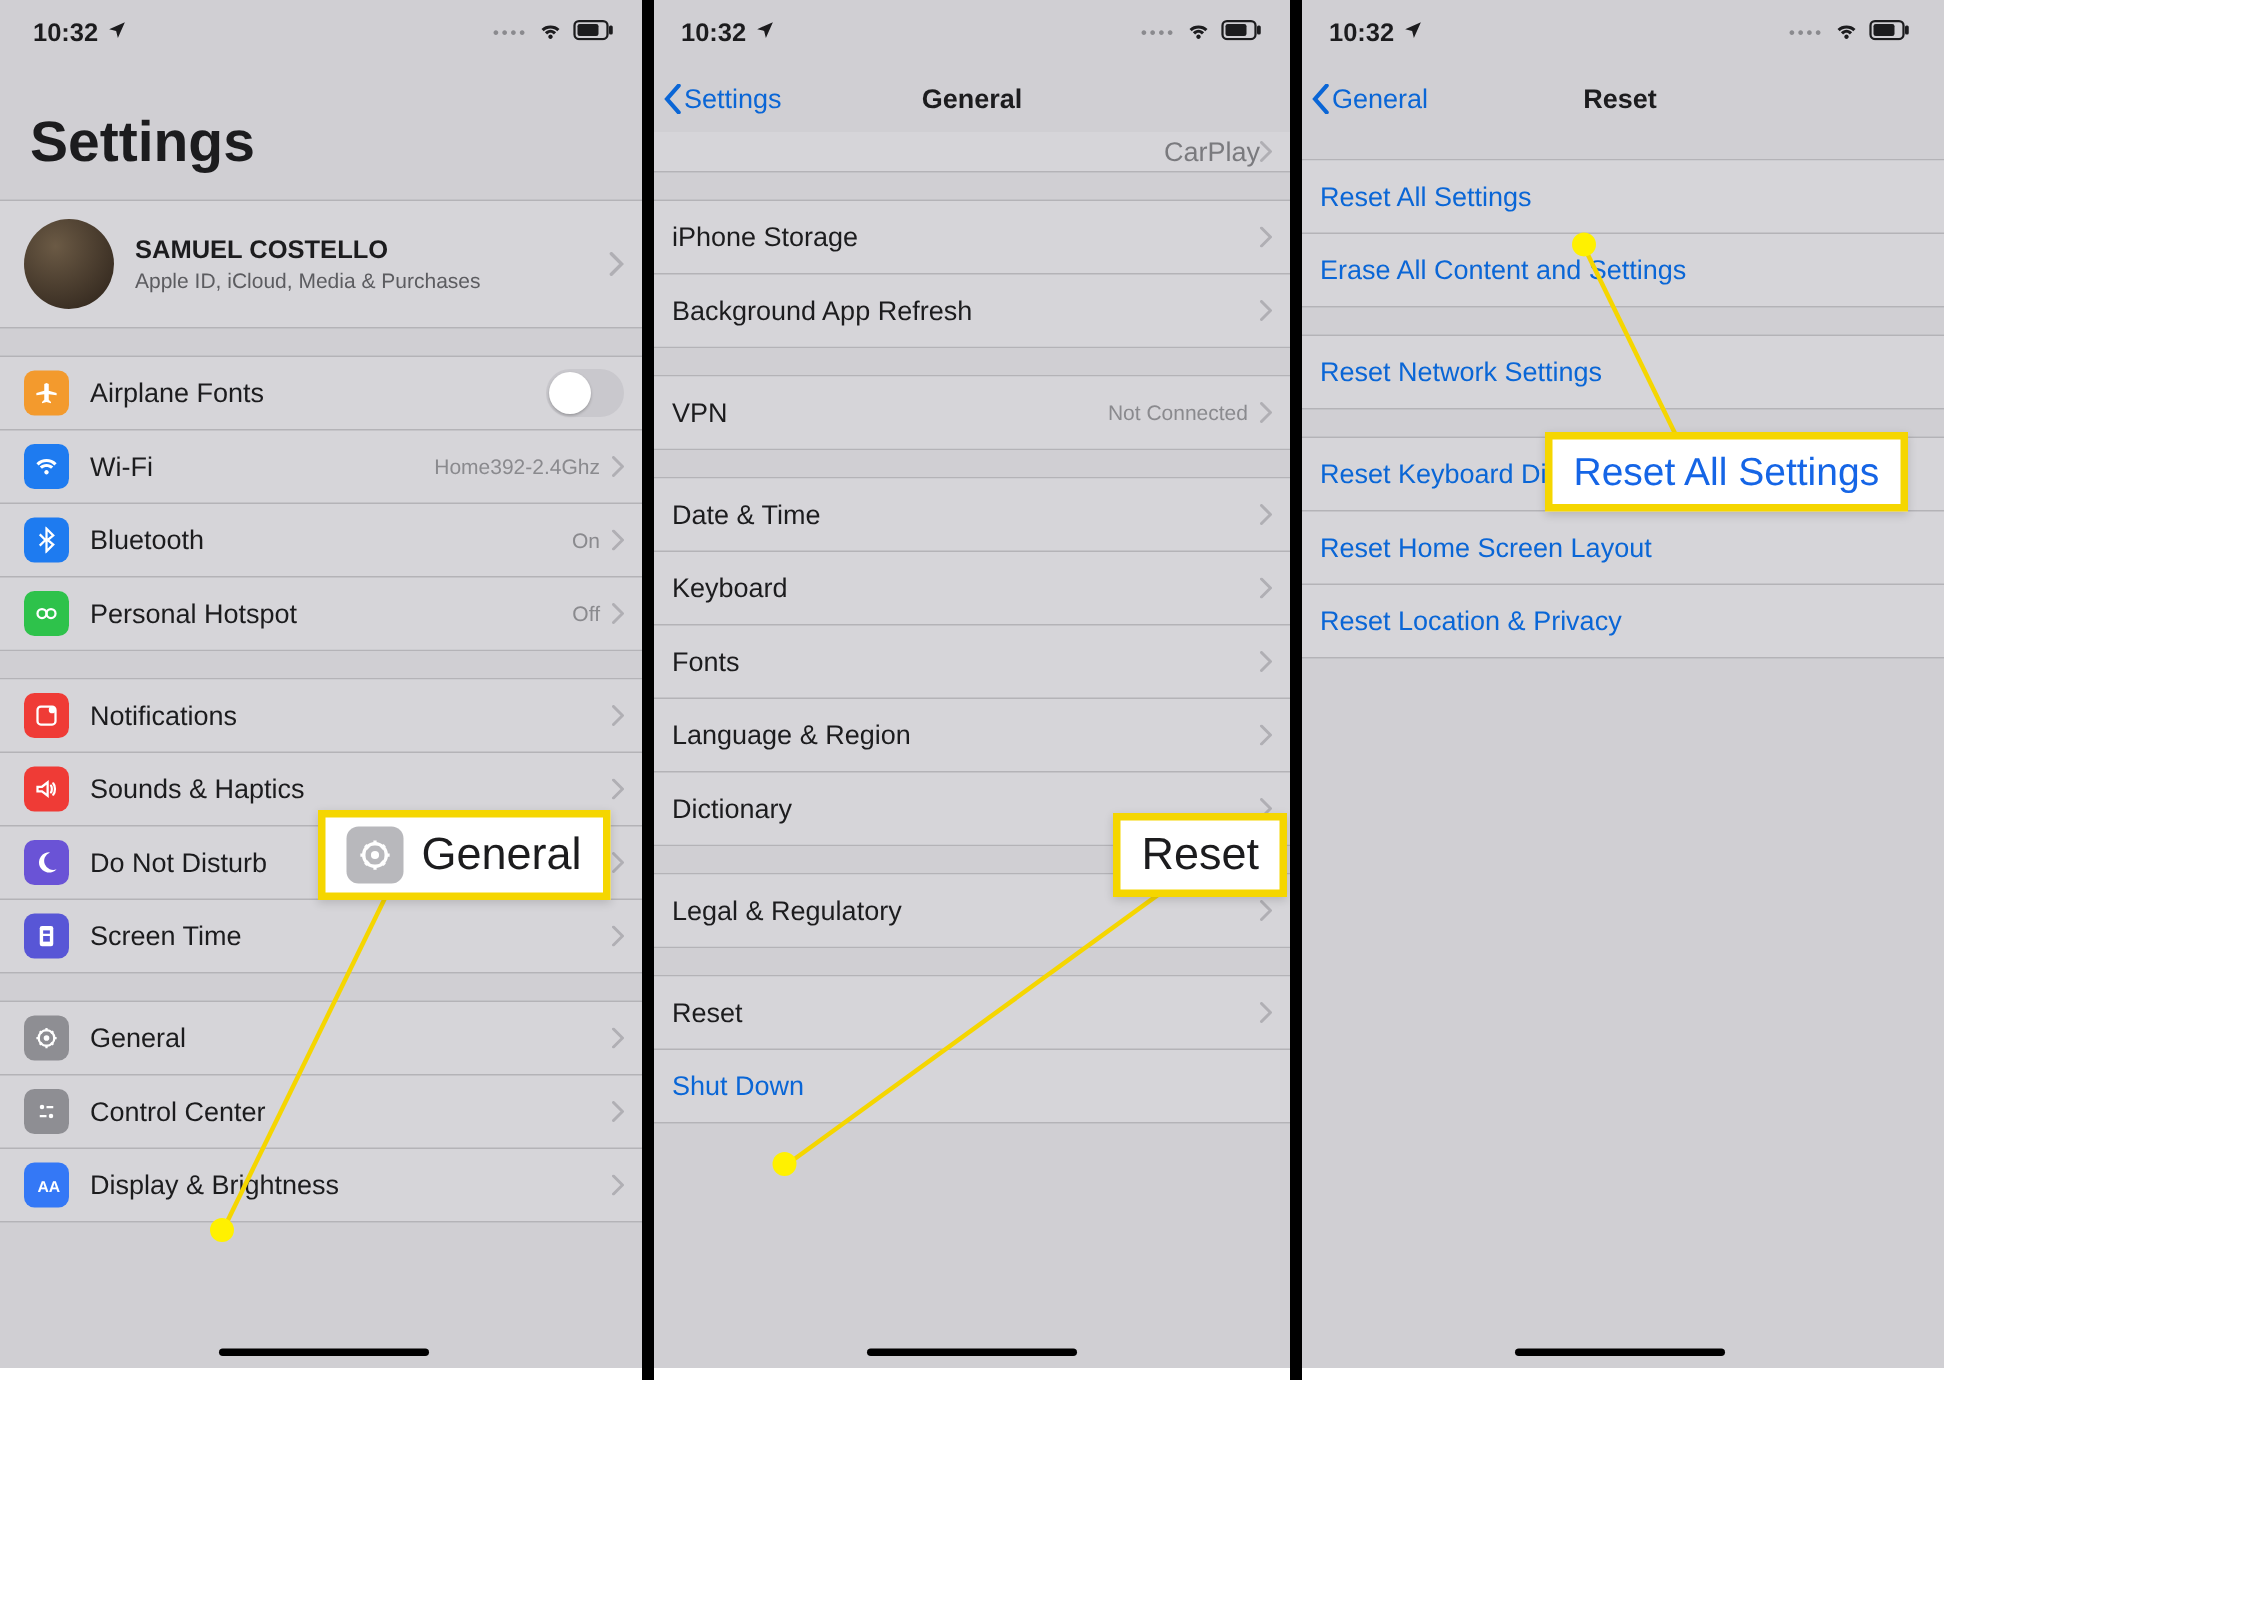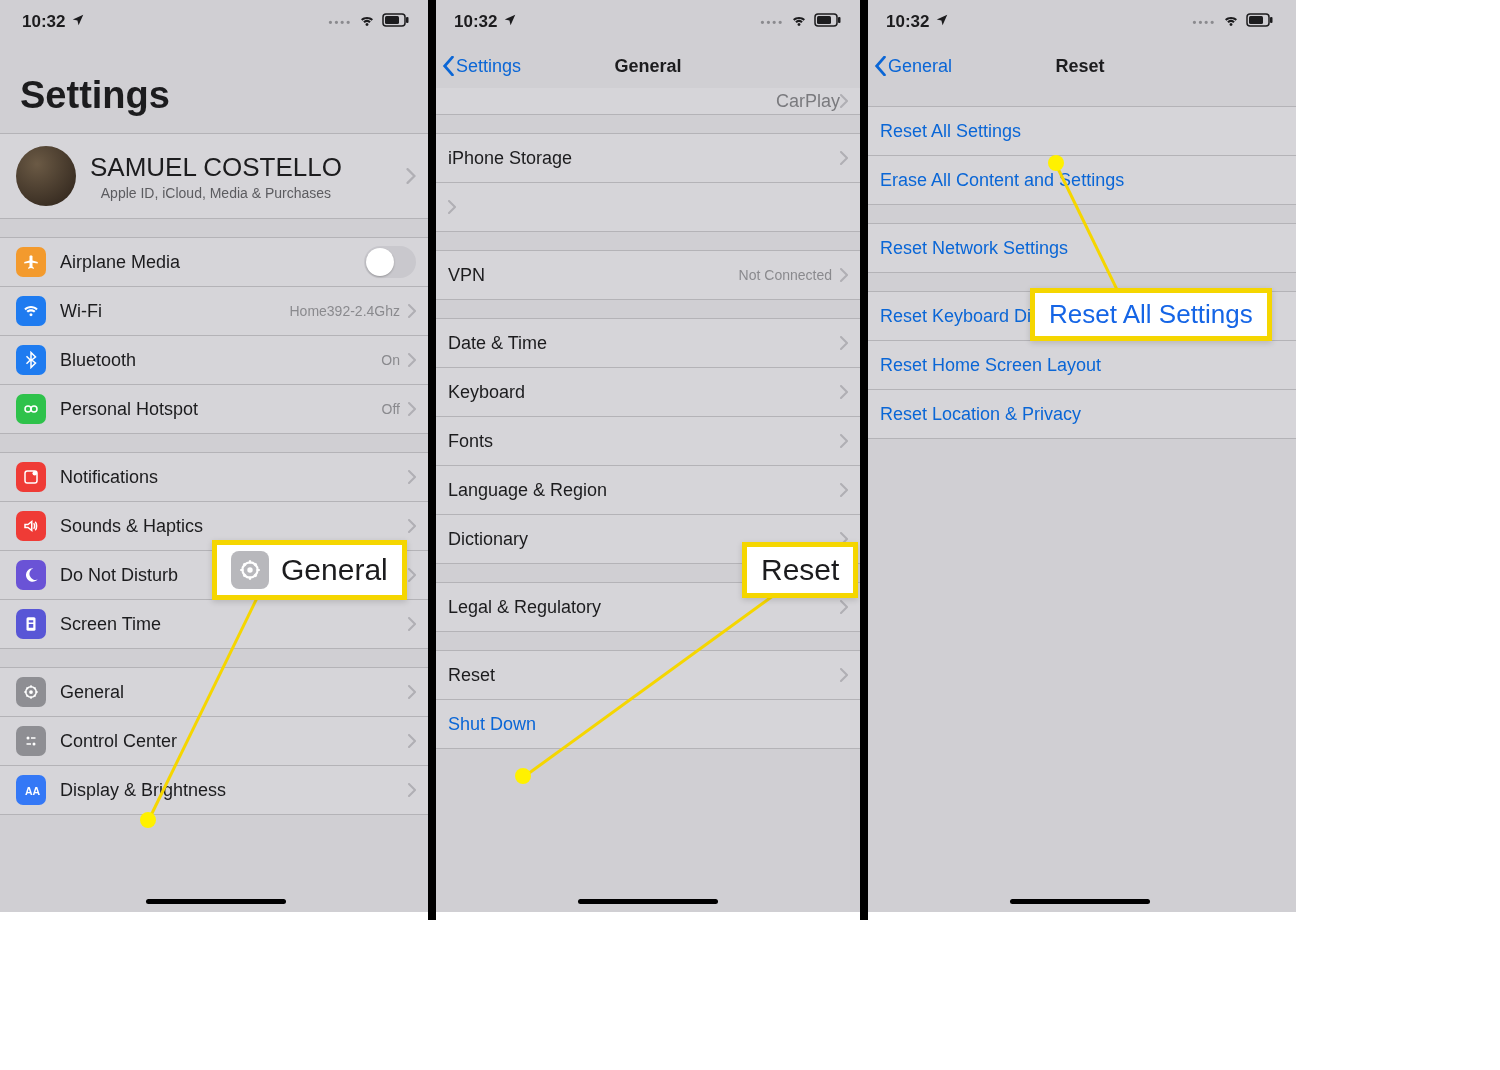--- a/index.html
+++ b/index.html
@@ -49,21 +49,21 @@
   .row .label{flex:1;font-size:18px;color:var(--text);}
   .row .value{font-size:14px;color:var(--muted);margin-right:8px;}
   .row .chev{color:var(--chevron);}
   .row.link .label{color:var(--link);}
   .toggle{width:52px;height:32px;border-radius:16px;background:#c9c8cd;position:relative;}
   .toggle::after{content:"";position:absolute;top:2px;left:2px;width:28px;height:28px;border-radius:50%;background:#fff;box-shadow:0 1px 2px rgba(0,0,0,.25);}
 
   
   .profile{display:flex;align-items:center;padding:12px 16px;background:var(--row-bg);border-top:1px solid var(--row-border);border-bottom:1px solid var(--row-border);}
   .avatar{width:60px;height:60px;border-radius:50%;background:radial-gradient(circle at 35% 30%,#6b5a45,#2a2018);margin-right:14px;flex:0 0 60px;}
-  .profile .name{font-size:26px;color:var(--text);font-weight:400;}
+  .profile .name{font-size:17px;color:var(--text);font-weight:700;}
   .profile .sub{font-size:14px;color:#5c5c60;margin-top:2px;text-align:center;}
   .profile .chev{margin-left:auto;color:var(--chevron);}
 
   
   .ic-orange{background:#f39a2d;} .ic-blue{background:#1e7bf0;} .ic-bt{background:#1e7bf0;}
   .ic-green{background:#2ec24b;} .ic-green2{background:#2ec24b;}
   .ic-red{background:#ef3b36;} .ic-red2{background:#ef3b36;}
   .ic-purple{background:#6a53d6;} .ic-indigo{background:#5856d6;}
   .ic-grey{background:#8e8e93;} .ic-bluegrey{background:#3478f6;}
 
@@ -121,21 +121,21 @@
         </span>
     </div>
 
     <div class="group">
       <div class="row">
         <div class="icon ic-orange">
             <svg width="18" height="18" viewBox="0 0 24 24">
               <path d="M21 12l-7-2V4l-2-1-2 1v6l-7 2v2l7-1v5l-2 2v1l4-1 4 1v-1l-2-2v-5l7 1z" fill="#fff"></path>
             </svg>
           </div>
-        <div class="label">Airplane Media</div>
+        <div class="label">Airplane Fonts</div>
         <div class="toggle"></div>
       </div>
       <div class="row">
         <div class="icon ic-blue">
             <svg width="18" height="18" viewBox="0 0 24 24">
               <path d="M12 19c1 0 2-1 2-2s-1-2-2-2-2 1-2 2 1 2 2 2zM3 9c5-5 13-5 18 0l-2 2c-4-4-10-4-14 0zM6 12c3-3 9-3 12 0l-2 2c-2-2-6-2-8 0z" fill="#fff"></path>
             </svg>
           </div>
         <div class="label">Wi-Fi</div>
         <div class="value">Home392-2.4Ghz</div>
@@ -327,20 +327,21 @@
     <div class="group">
       <div class="row">
           <div class="label">iPhone Storage</div>
           <span class="chev">
             <svg width="8" height="14" viewBox="0 0 8 14">
               <path d="M1 1l6 6-6 6" stroke="#b0afb4" stroke-width="2" fill="none" stroke-linecap="round"></path>
             </svg>
           </span>
         </div>
       <div class="row">
+          <div class="label">Background App Refresh</div>
           <span class="chev">
             <svg width="8" height="14" viewBox="0 0 8 14">
               <path d="M1 1l6 6-6 6" stroke="#b0afb4" stroke-width="2" fill="none" stroke-linecap="round"></path>
             </svg>
           </span>
         </div>
     </div>
 
     <div class="group">
       <div class="row">

